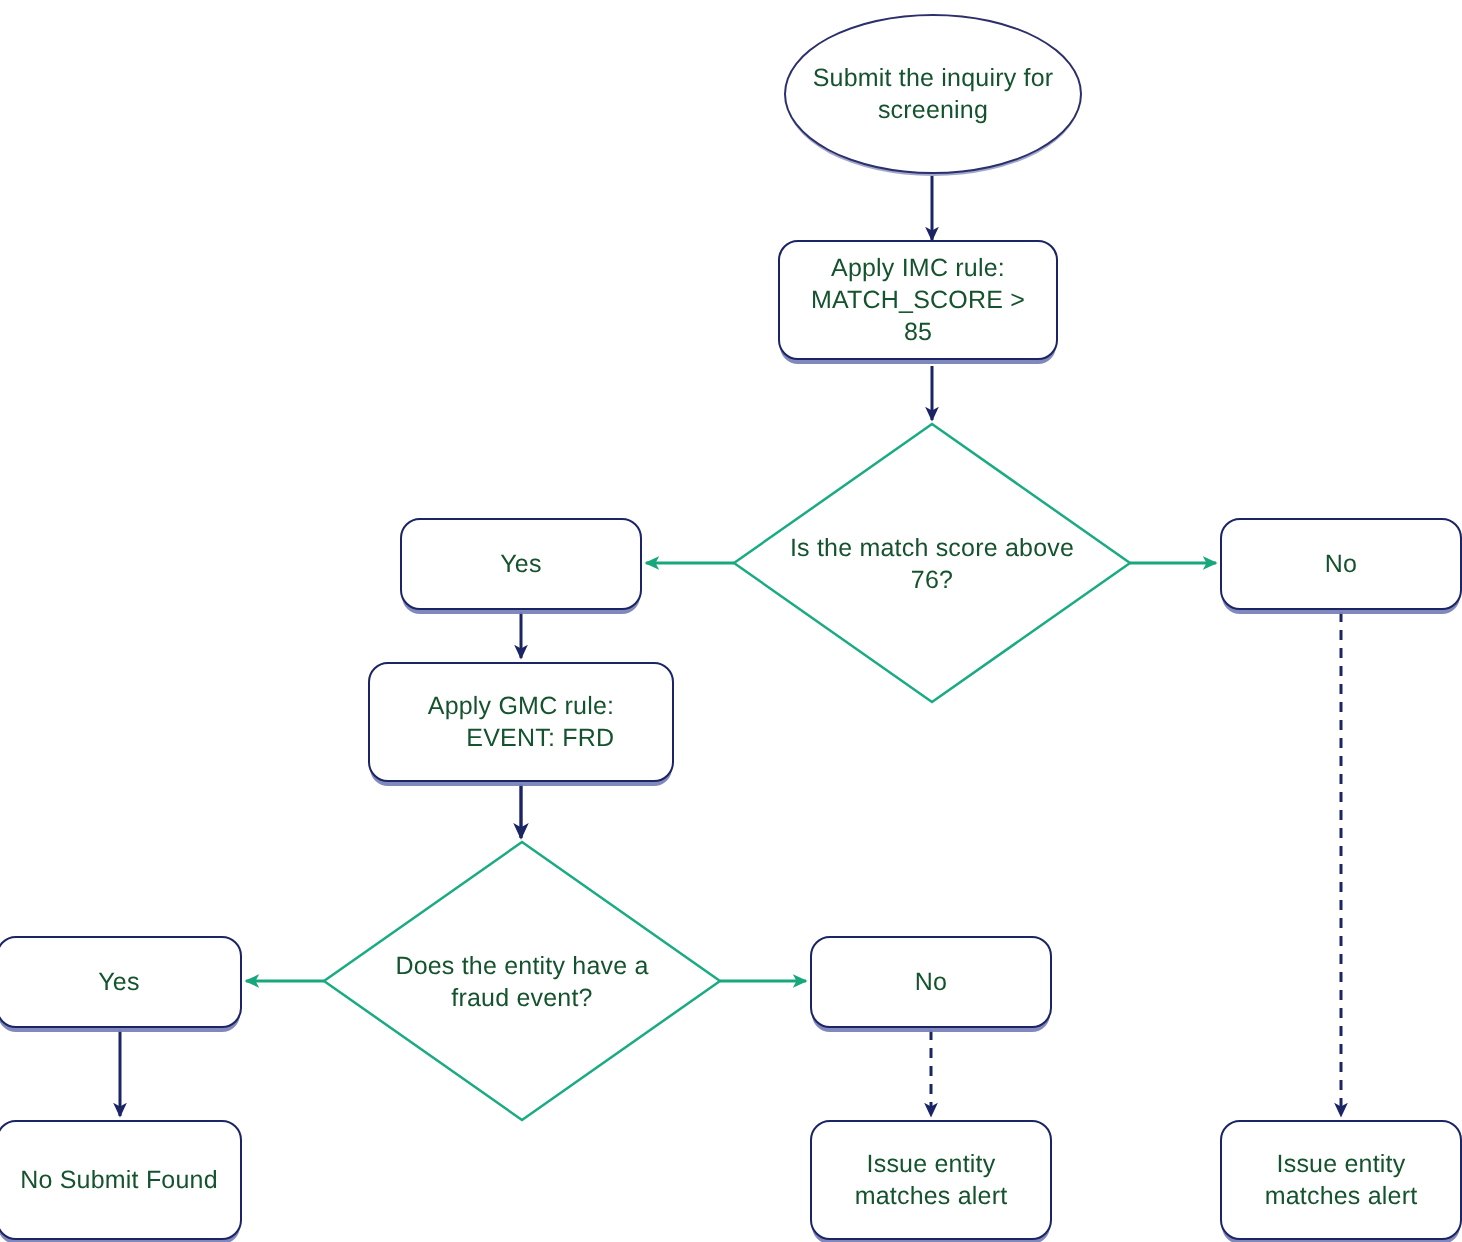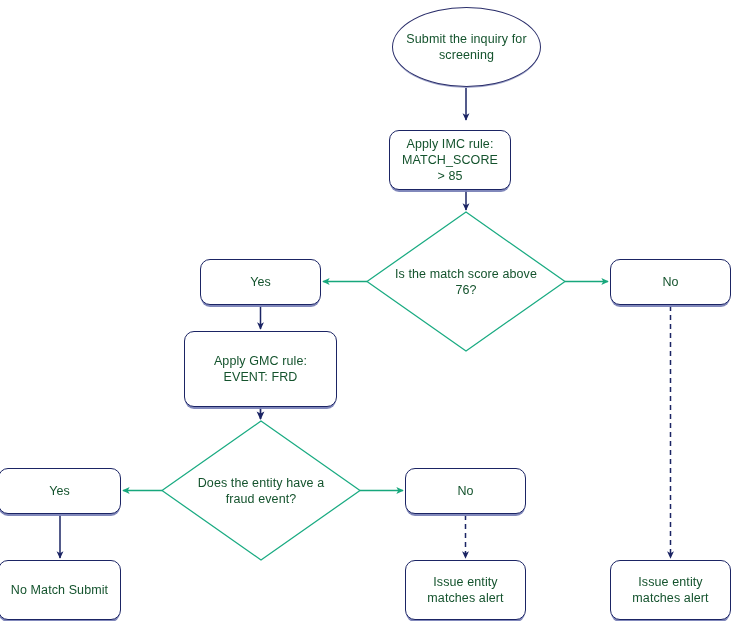--- a/index.html
+++ b/index.html
@@ -107,56 +107,56 @@
 
     <line x1="465.5" y1="515" x2="465.5" y2="558" stroke="#1b2464" stroke-width="1.5" stroke-dasharray="5,4" marker-end="url(#arrow-navy)"></line>
 
     <line x1="670.5" y1="306" x2="670.5" y2="558" stroke="#1b2464" stroke-width="1.5" stroke-dasharray="5,4" marker-end="url(#arrow-navy)"></line>
   </svg>
 
   <div class="node node-terminal" style="left:392px; top:7px; width:149px; height:80px;">
     <span class="node-label">Submit the inquiry for screening</span>
   </div>
 
-  <div class="node node-process" style="left:389px; top:130px; width:122px; height:60px;">
+  <div class="node node-process" style="left:389px; top:120px; width:140px; height:60px;">
     <span class="node-label">Apply IMC rule:
 MATCH_SCORE &gt; 85</span>
   </div>
 
   <div class="node node-decision" style="left:367px; top:212px; width:198px; height:139px;">
     <span class="node-label" style="max-width:150px;">Is the match score above 76?</span>
   </div>
 
   <div class="node node-process" style="left:200px; top:259px; width:121px; height:46px;">
     <span class="node-label">Yes</span>
   </div>
 
   <div class="node node-process" style="left:610px; top:259px; width:121px; height:46px;">
     <span class="node-label">No</span>
   </div>
 
-  <div class="node node-process" style="left:184px; top:331px; width:153px; height:76px;">
+  <div class="node node-process" style="left:184px; top:331px; width:153px; height:60px;text-align:right;">
     <span class="node-label">Apply GMC rule:
 EVENT: FRD</span>
   </div>
 
   <div class="node node-decision" style="left:162px; top:421px; width:198px; height:139px;">
     <span class="node-label" style="max-width:140px;">Does the entity have a fraud event?</span>
   </div>
 
   <div class="node node-process" style="left:-2px; top:468px; width:123px; height:46px;">
     <span class="node-label">Yes</span>
   </div>
 
   <div class="node node-process" style="left:405px; top:468px; width:121px; height:46px;">
     <span class="node-label">No</span>
   </div>
 
   <div class="node node-process" style="left:-2px; top:560px; width:123px; height:60px;">
-    <span class="node-label">No Match Submit</span>
+    <span class="node-label">No Submit Found</span>
   </div>
 
   <div class="node node-process" style="left:405px; top:560px; width:121px; height:60px;">
     <span class="node-label">Issue entity matches alert</span>
   </div>
 
   <div class="node node-process" style="left:610px; top:560px; width:121px; height:60px;">
     <span class="node-label">Issue entity matches alert</span>
   </div>
 

